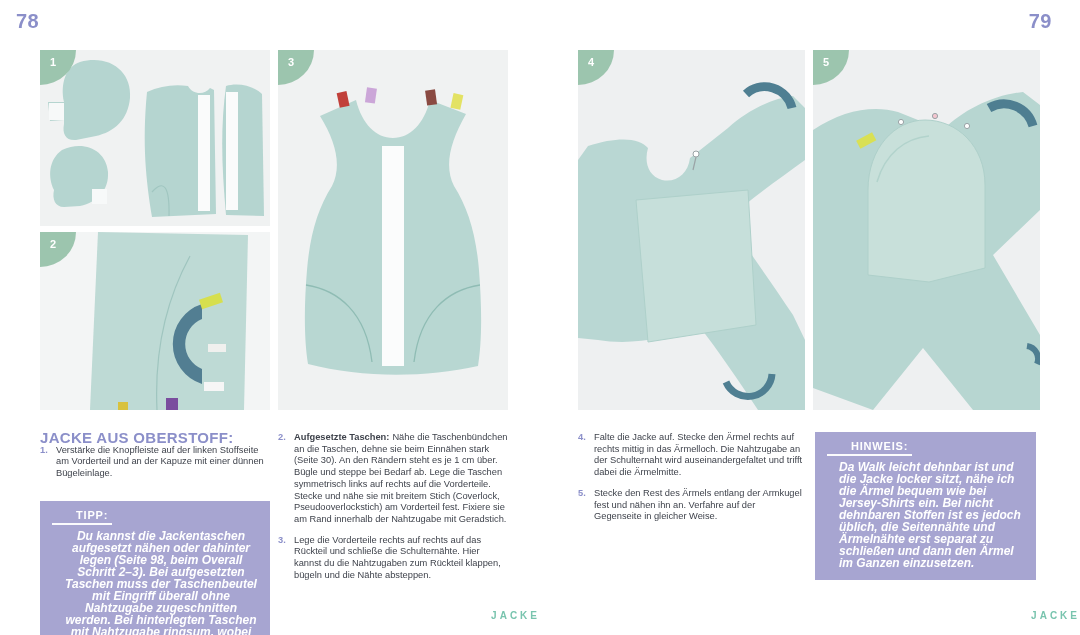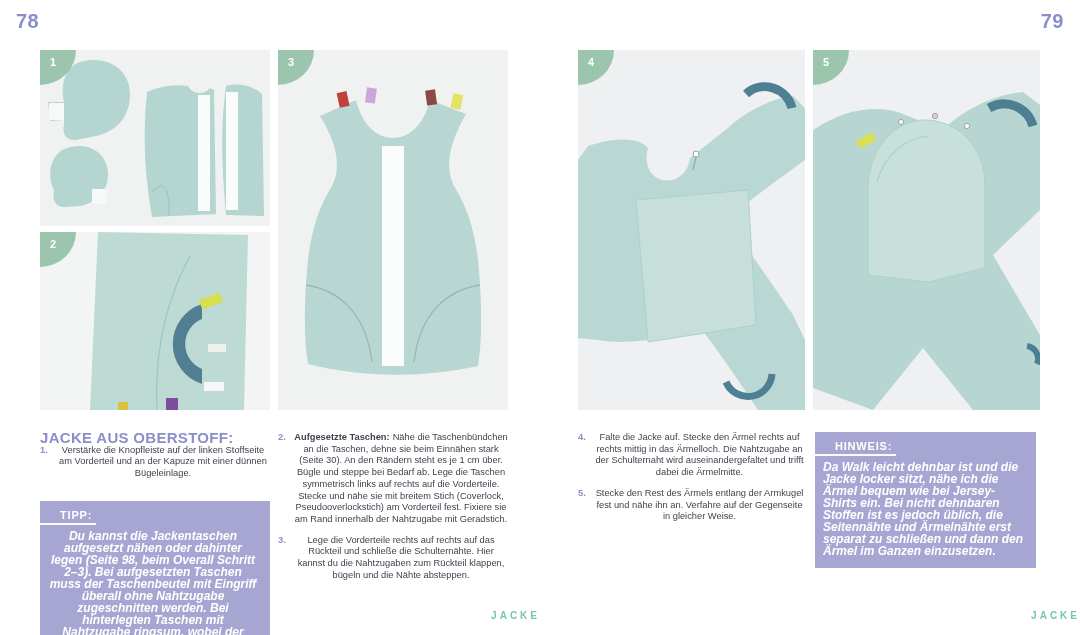--- a/index.html
+++ b/index.html
@@ -4,45 +4,45 @@
 <style>
   * { margin:0; padding:0; box-sizing:border-box; }
   html,body { width:1080px; height:635px; background:#ffffff; overflow:hidden;
     font-family:"Liberation Sans", sans-serif; }
   .spread { position:relative; width:1080px; height:495px; display:flex; }
   .page { position:relative; width:540px; height:635px; background:#ffffff; }
 
   .page-number { position:absolute; top:10px; font-size:20px; font-weight:bold;
     color:#8b8fc9; letter-spacing:0.5px; }
   .page-number.left { left:16px; }
-  .page-number.right { right:16px; text-align:center; }
+  .page-number.right { right:28px; text-align:center; }
 
   .content { position:absolute; top:50px; }
   .page-left .content { left:40px; width:468px; }
   .page-right .content { left:38px; width:462px; }
 
   .photo-grid { display:flex; gap:8px; }
   .photo-col { display:flex; flex-direction:column; gap:6px; }
   .photo { position:relative; background:#f0f2f2; overflow:hidden; }
   .photo svg { display:block; width:100%; height:100%; }
   .badge { position:absolute; top:0; left:0; width:36px; height:35px;
     background:#9cc5ae; border-radius:0 0 100% 0; color:#ffffff;
     font-size:11px; font-weight:bold; padding:6px 0 0 10px; }
 
   .text-row { display:flex; gap:8px; margin-top:22px; align-items:flex-start; }
   .text-col { font-size:9.3px; line-height:11.7px; color:#3f434c; }
 
   .section-heading { color:#8b8fc9; font-weight:bold; font-size:15px;
     letter-spacing:0.3px; margin-bottom:1px; }
   .step { display:flex; gap:5px; margin-bottom:9px; }
   .step-num { color:#8b8fc9; font-weight:bold; min-width:11px; flex:0 0 auto; }
-  .step-text { flex:1;text-align:center; }
+  .step-text { flex:1; }
   .lead { font-weight:bold; margin-right:3px; }
 
-  .info-box { background:#a7a5d1; color:#ffffff; padding:9px 12px 11px 8px; }
+  .info-box { background:#a7a5d1; color:#ffffff; padding:9px 12px 11px 24px; }
   .info-box.tip { margin-top:21px;text-align:center; }
   .box-title { font-weight:bold; font-size:11px; letter-spacing:0.8px;
     border-bottom:2px solid rgba(255,255,255,0.95); width:fit-content;
     margin:0 0 5px -12px; padding:0 4px 1px 24px; }
   .box-body { font-style:italic; font-weight:bold; font-size:12px; line-height:12px; }
 
   .footer-label { position:absolute; bottom:14px; left:0; width:100%;
     text-align:right; color:#79c4ae; font-weight:bold; font-size:10px;
     letter-spacing:3px; }
 
@@ -176,21 +176,21 @@
       </div>
 
       <div class="text-row">
         <div class="text-col" style="width:227px;">
           <div class="step">
             <span class="step-num">4.</span>
             <span class="step-text">Falte die Jacke auf. Stecke den Ärmel rechts auf rechts mittig in das Ärmelloch. Die Nahtzugabe an der Schulternaht wird auseinandergefaltet und trifft dabei die Ärmelmitte.</span>
           </div>
           <div class="step">
             <span class="step-num">5.</span>
-            <span class="step-text">Stecke den Rest des Ärmels entlang der Armkugel fest und nähe ihn an. Verfahre auf der Gegenseite in gleicher Weise.</span>
+            <span class="step-text">Stecke den Rest des Ärmels entlang der Armkugel fest und nähen ihn an. Verfahre auf der Gegenseite in gleicher Weise.</span>
           </div>
         </div>
         <div class="text-col" style="width:227px;">
           <div class="info-box" style="width:221px; margin-left:2px;">
             <div class="box-title">HINWEIS:</div>
             <div class="box-body">Da Walk leicht dehnbar ist und die Jacke locker sitzt, nähe ich die Ärmel bequem wie bei Jersey-Shirts ein. Bei nicht dehnbaren Stoffen ist es jedoch üblich, die Seitennähte und Ärmelnähte erst separat zu schließen und dann den Ärmel im Ganzen einzusetzen.</div>
           </div>
         </div>
       </div>
     </div>

